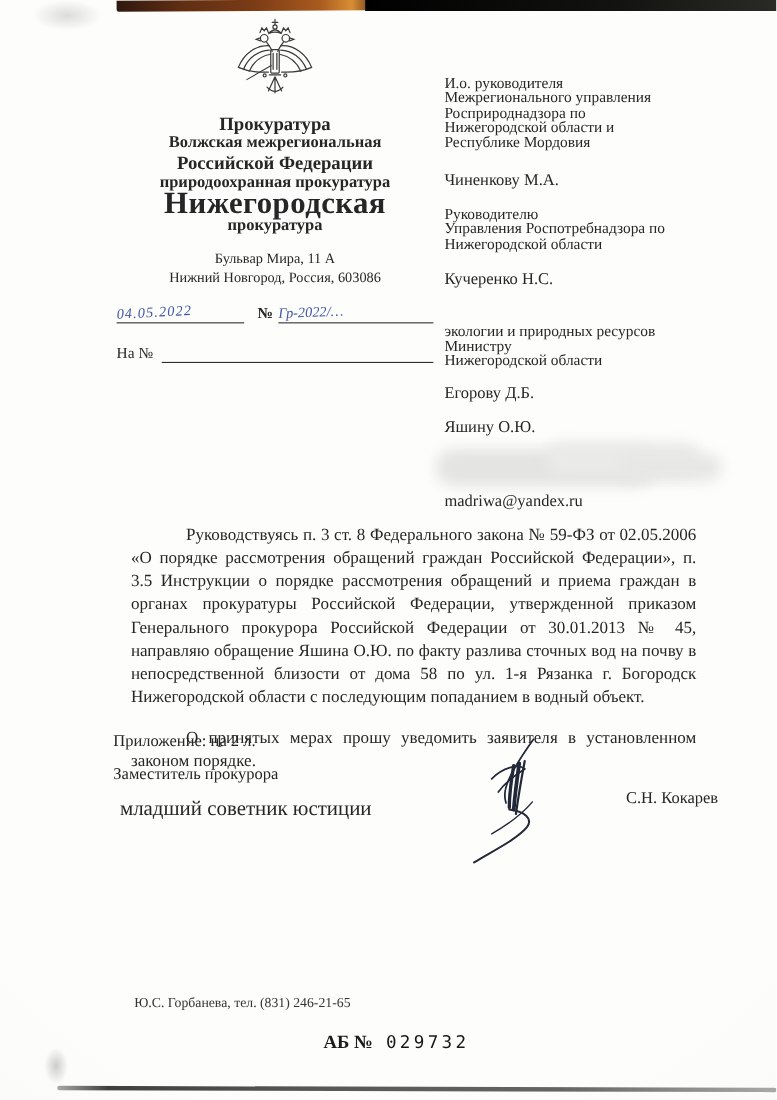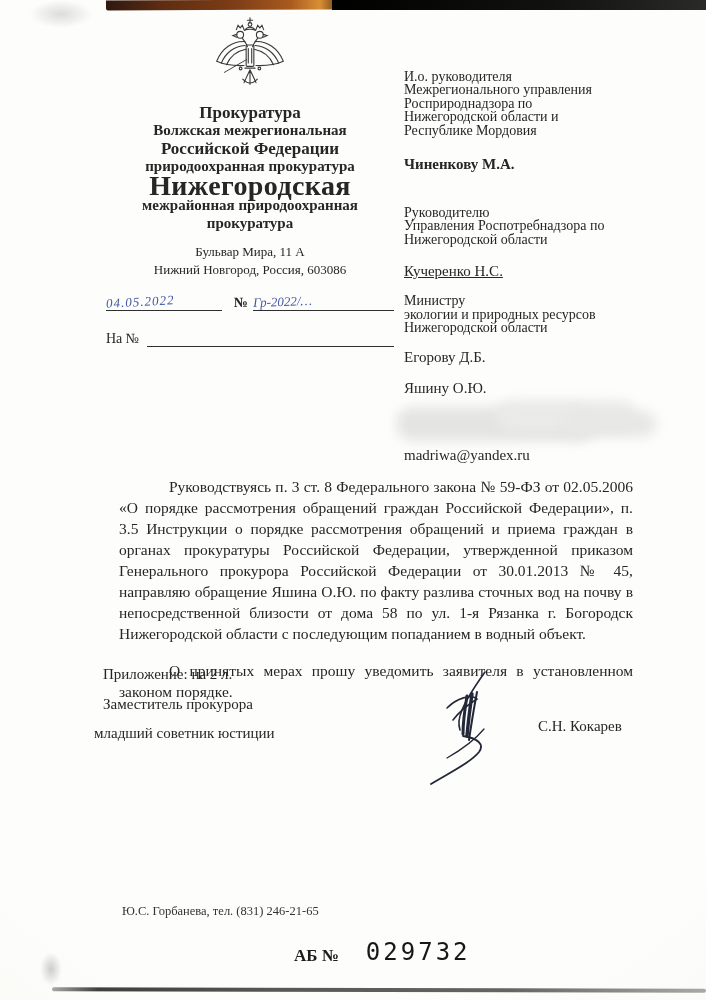--- a/index.html
+++ b/index.html
@@ -41,51 +41,51 @@
   .num-cell { flex:1; text-align:left; }
   .num-cell .hand { display:inline-block; transform:rotate(-2deg); }
   .reply-row { display:flex; align-items:flex-end; margin-top:16px; font-size:14px; height:20px; text-align:right; }
   .reply-label { white-space:nowrap; margin-right:8px; }
   .reply-line { flex:1; }
 
   
   .recipients { position:absolute; left:404px; top:70px; width:256px; font-size:14px; line-height:13.4px; }
   .rgroup div { white-space:nowrap; }
   .g1 { margin-bottom:19px; }
-  .n1 { margin-bottom:34px;font-weight:bold; }
+  .n1 { margin-bottom:17px; }
   .g2 { margin-bottom:17px; }
-  .n2 { margin-bottom:15px;text-decoration:underline; }
+  .n2 { margin-bottom:33px; }
   .g3 { margin-bottom:15px; }
   .n3 { margin-bottom:15px; }
   .n4 { margin-bottom:3px; }
   .rname { font-size:15px; line-height:16px; }
 
   .redaction { position:relative; height:48px; margin-left:-8px; }
   .blob { position:absolute; filter:blur(6px); border-radius:20px; }
   .blob1 { left:0; top:8px; width:200px; height:34px; background:#e4e4e2; }
   .blob2 { left:100px; top:2px; width:140px; height:30px; background:#eaeae8; }
   .blob3 { left:170px; top:12px; width:90px; height:26px; background:#e7e7e5; }
   .email { font-size:15px; line-height:17px; }
 
   
   .body-text { position:absolute; left:103px; top:460px; width:546px;
     font-size:15.5px; line-height:21px; text-align:justify; }
   .body-text p { margin:16px; text-indent:50px; }
 
   .attachment { position:absolute; left:103px; top:666px; font-size:15px; }
   .signer-title1 { position:absolute; left:103px; top:696px; font-size:15px; }
-  .signer-title2 { position:absolute; left:94px; top:725px; font-size:15px; }
+  .signer-title2 { position:absolute; left:109px; top:725px; font-size:19px; }
   .signature { position:absolute; left:416px; top:666px; }
-  .signer-name { position:absolute; left:538px; top:718px; font-size:15px;text-align:center; }
+  .signer-name { position:absolute; left:569px; top:718px; font-size:15px;text-align:center; }
 
   
   .footer-contact { position:absolute; left:122px; top:904px; font-size:12.5px; color:#333; }
-  .stamp { position:absolute; left:294px; top:938px; display:flex; align-items:flex-end; }
+  .stamp { position:absolute; left:294px; top:938px; display:flex; align-items:flex-start; }
   .stamp-series { font-size:17px; font-weight:bold; color:#1c1c1c; }
-  .stamp-number { font-family:"DejaVu Sans Mono", monospace; font-size:24px; margin-left:27px;
+  .stamp-number { font-family:"DejaVu Sans Mono", monospace; font-size:16px; margin-left:12px;
     letter-spacing:3px; color:#171717; }
 </style>
 </head>
 <body>
 
 <div class="page">
 
   <div class="edge-top-brown"></div>
   <div class="edge-top-black"></div>
   <div class="smudge-tl"></div>
@@ -118,21 +118,20 @@
       <path d="M20 66 L46 51" stroke-width="1.1"></path>
       <circle cx="39" cy="61.5" r="1.6"></circle>
       <circle cx="61" cy="61.5" r="1.6"></circle>
     </svg>
 
     <div class="lh-bold lh1">Прокуратура</div>
     <div class="lh-bold lh2">Волжская межрегиональная</div>
     <div class="lh-bold lh1">Российской Федерации</div>
     <div class="lh-bold lh2">природоохранная прокуратура</div>
     <div class="lh-bold lh-big">Нижегородская</div>
-    <div class="lh-bold lh2">межрайонная природоохранная</div>
     <div class="lh-bold lh2">прокуратура</div>
 
     <div class="addr">
       <div>Бульвар Мира, 11 А</div>
       <div>Нижний Новгород, Россия, 603086</div>
     </div>
 
     <div class="ref-row">
       <span class="date-cell u"><span class="hand">04.05.2022</span></span>
       <span class="no-label">№</span>
@@ -155,22 +154,22 @@
     <div class="rname n1">Чиненкову М.А.</div>
 
     <div class="rgroup g2">
       <div>Руководителю</div>
       <div>Управления Роспотребнадзора по</div>
       <div>Нижегородской области</div>
     </div>
     <div class="rname n2">Кучеренко Н.С.</div>
 
     <div class="rgroup g3">
+      <div>экологии и природных ресурсов</div>
       <div>Министру</div>
-      <div>экологии и природных ресурсов</div>
       <div>Нижегородской области</div>
     </div>
     <div class="rname n3">Егорову Д.Б.</div>
 
     <div class="rname n4">Яшину О.Ю.</div>
 
     <div class="redaction">
       <div class="blob blob1"></div>
       <div class="blob blob2"></div>
       <div class="blob blob3"></div>

